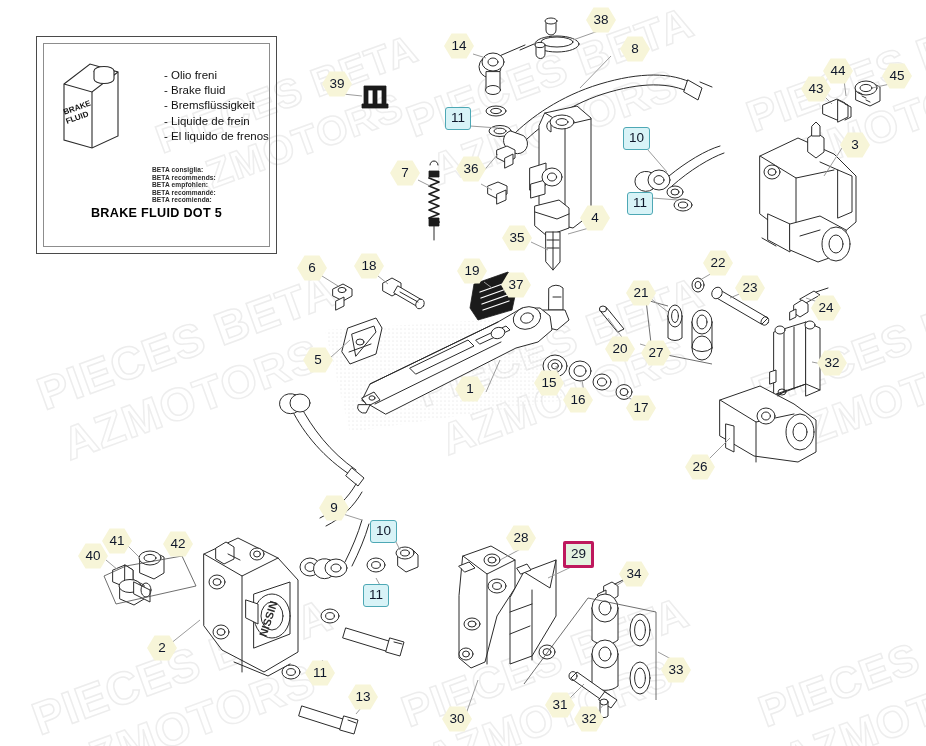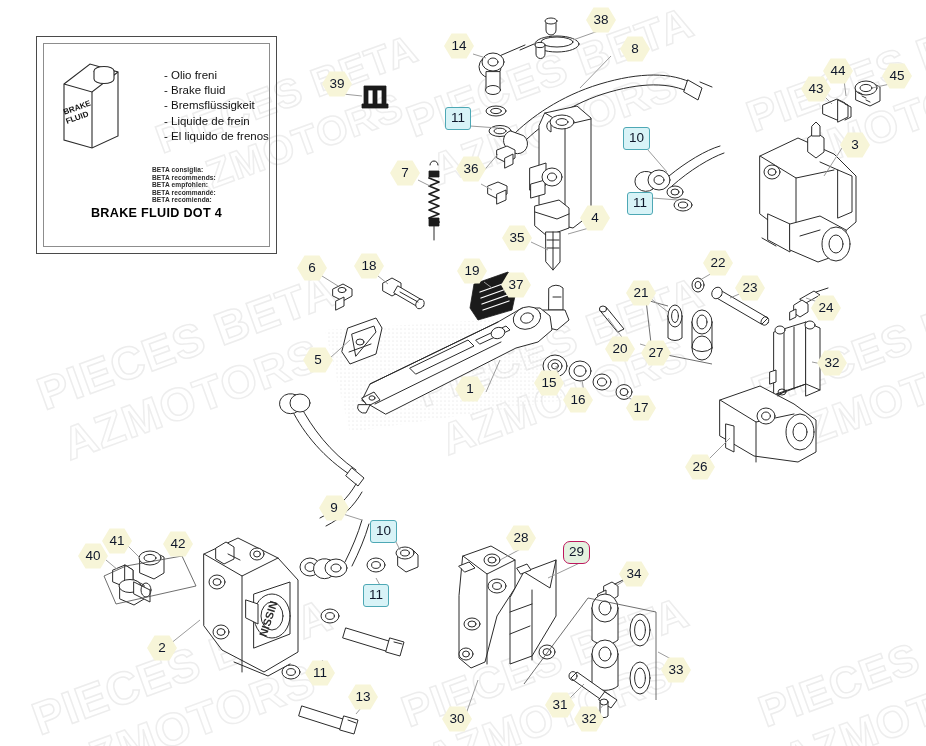--- a/index.html
+++ b/index.html
@@ -27,21 +27,21 @@
           font-size:12.6px;font-weight:700;color:#000;letter-spacing:.3px;}
   #dot4{top:162px;} #dot51{top:190px;}
 
   
   .cal{position:absolute;font-size:13.5px;font-weight:400;color:#0f172a;
        display:flex;align-items:center;justify-content:center;line-height:1;
        -webkit-user-select:none;user-select:none;}
   .cal.hex{width:30px;height:26px;background:#f7f5d8;
        clip-path:polygon(25% 2%,75% 2%,100% 50%,75% 98%,25% 98%,0% 50%);}
   .cal.cyan{background:#d8f3f7;border:1px solid #4ea8b5;border-radius:3px;padding:1px 5px;height:19px;}
-  .cal.green{background:#e4f2e0;border:1px solid #be185d;border-radius:7px;padding:1px 5px;height:19px;}
+  .cal.green{background:#e4f2e0;border:3px solid #be185d;border-radius:2px;padding:1px 5px;height:19px;}
   .cal .t{position:relative;top:-0.5px;}
 
   svg.art{position:absolute;left:0;top:0;width:926px;height:746px;overflow:visible;pointer-events:none;}
   svg.art *{vector-effect:non-scaling-stroke;}
   .pl{fill:#ffffff;stroke:#2b2b2b;stroke-width:1;stroke-linejoin:round;stroke-linecap:round;}
   .pl2{fill:none;stroke:#2b2b2b;stroke-width:1;stroke-linejoin:round;stroke-linecap:round;}
   .plthin{fill:none;stroke:#4a4a4a;stroke-width:.8;}
   .dk{fill:#1b1b1b;stroke:#1b1b1b;stroke-width:.8;}
   .stipple{fill:url(#dots);stroke:none;opacity:.55;}
 </style>
@@ -519,21 +519,21 @@
       </div>
 
       <div class="lg-rec">
         <div>BETA consiglia:</div>
         <div>BETA recommends:</div>
         <div>BETA empfohlen:</div>
         <div>BETA recommandé:</div>
         <div>BETA recomienda:</div>
       </div>
 
-      <div class="lg-dot" id="dot4">BRAKE FLUID DOT 4</div>
+      <div class="lg-dot" id="dot4">BRAKE FLUID DOT 5</div>
     </div>
   </div>
 
   <div id="callout-layer">
       <div class="cal hex" style="left: 455px; top: 376px;">
         <span class="t">1</span>
       </div>
       <div class="cal hex" style="left: 147px; top: 635px;">
         <span class="t">2</span>
       </div>

